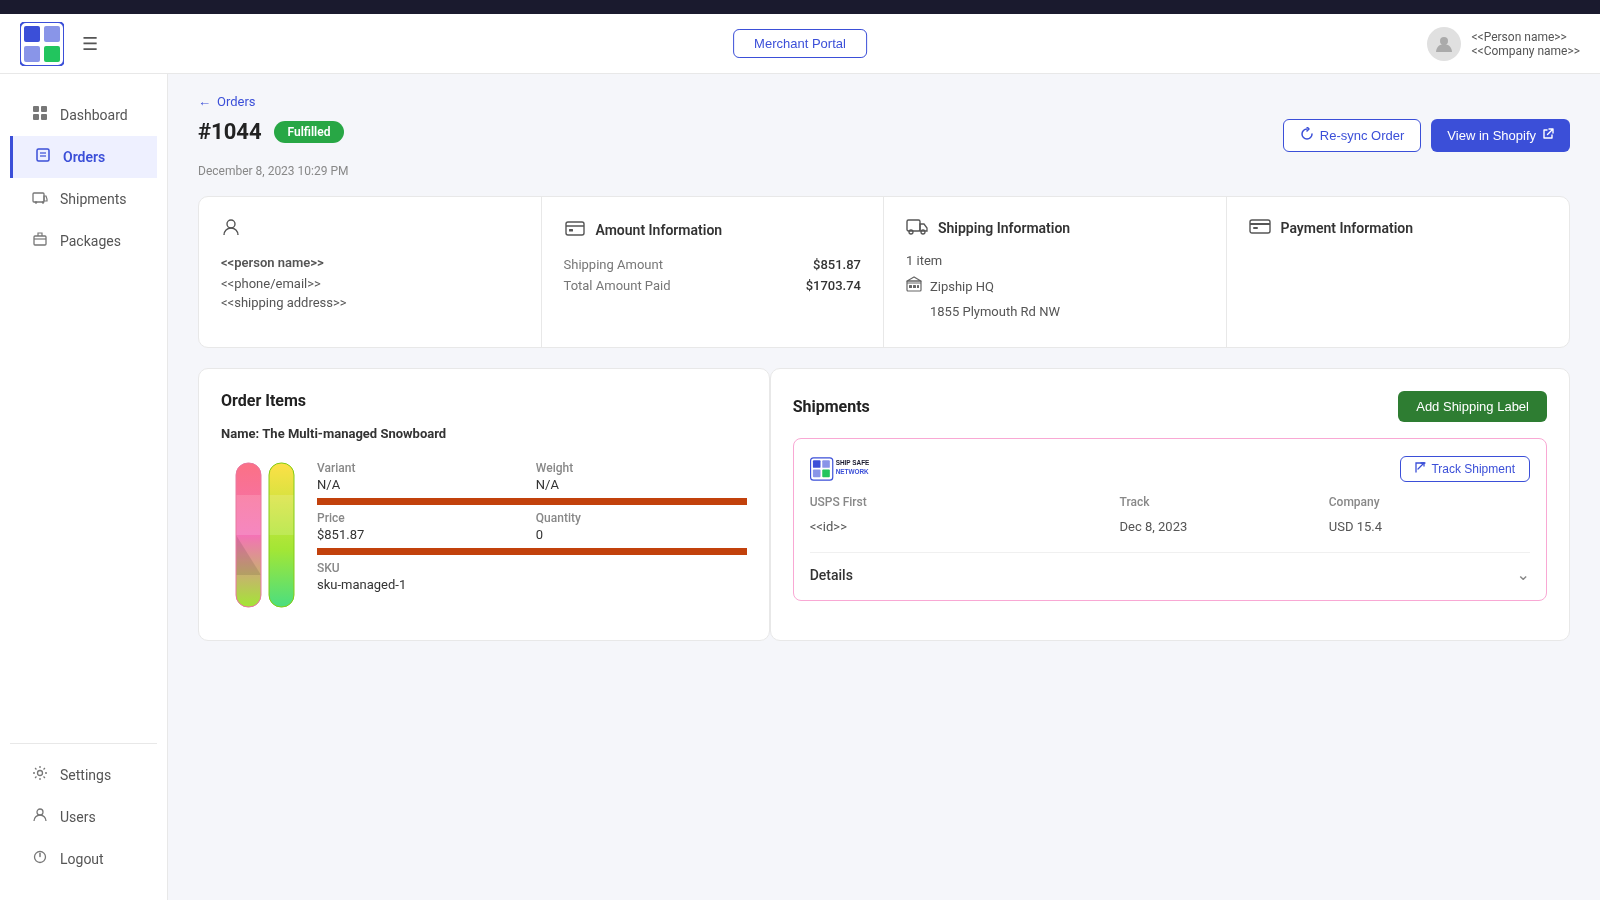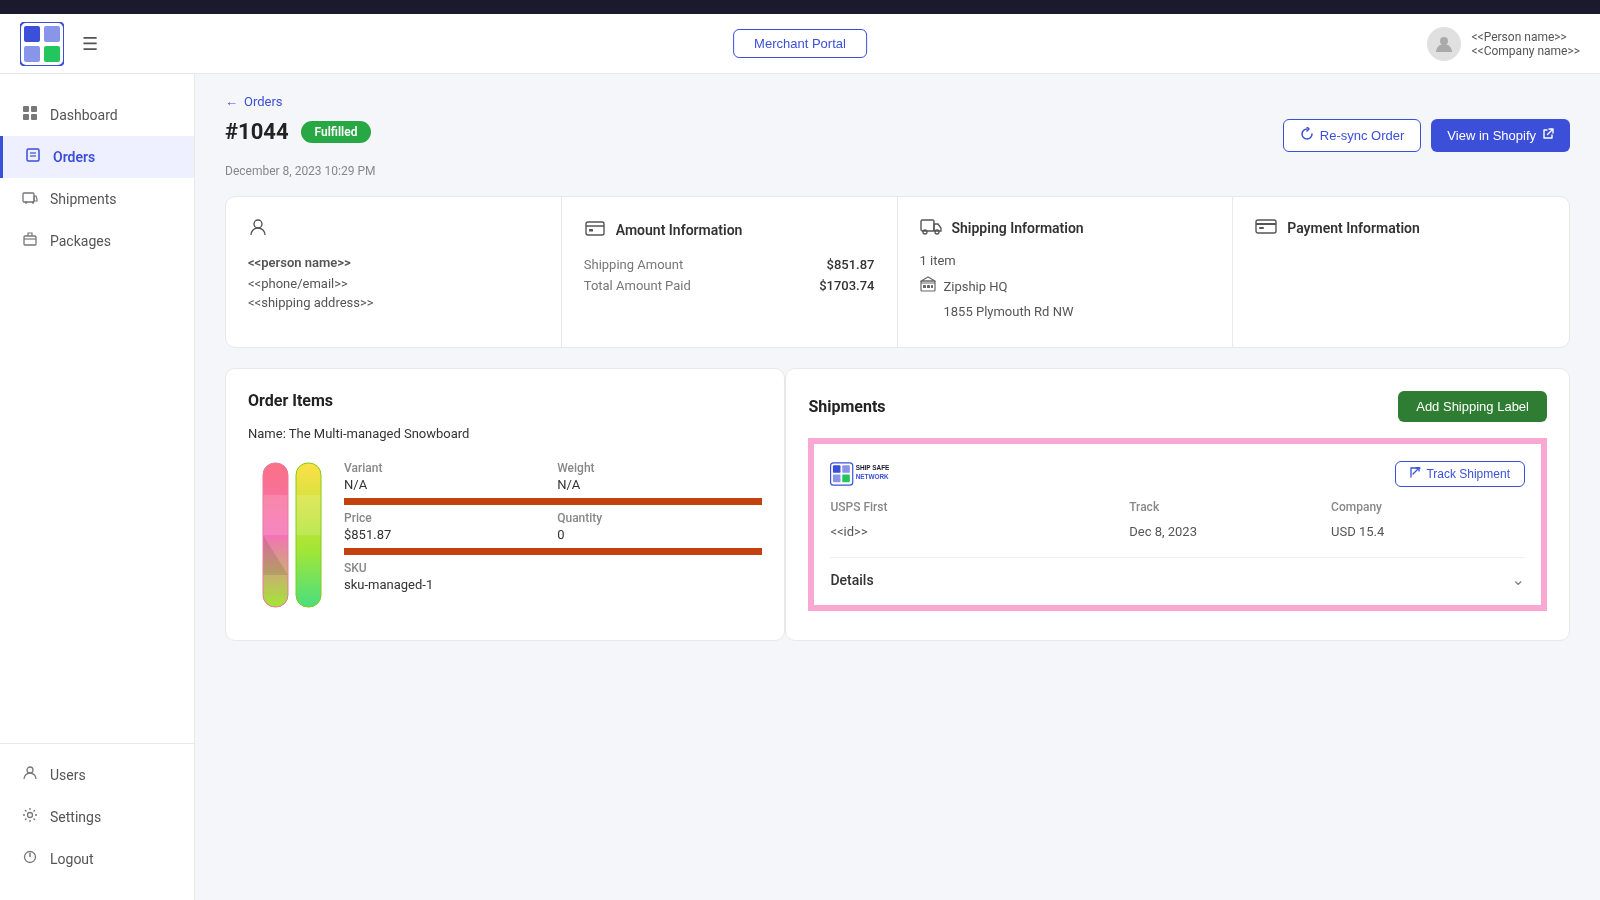--- a/index.html
+++ b/index.html
@@ -72,26 +72,26 @@
     }
 
     
     .layout {
       display: flex;
       height: calc(900px - 74px);
     }
 
     
     .sidebar {
-      width: 195px;
+      width: 168px;
       background: #fff;
       border-right: 1px solid #e8e8e8;
       display: flex;
       flex-direction: column;
-      padding: 20px 0;
+      padding: 20px 10px;
       flex-shrink: 0;
     }
     .sidebar-main {
       flex: 1;
     }
     .sidebar-item {
       display: flex;
       align-items: center;
       gap: 10px;
       padding: 11px 20px;
@@ -268,21 +268,21 @@
       font-size: 16px;
       font-weight: 700;
       color: #222;
       margin-bottom: 16px;
     }
     .item-name-row {
       font-size: 13px;
       color: #333;
       margin-bottom: 14px;
     }
-    .item-name-row span { font-weight: 400; }
+    .item-name-row span { font-weight: 700; }
     .item-details {
       display: flex;
       gap: 16px;
     }
     .product-image {
       width: 80px;
       flex-shrink: 0;
     }
     .snowboard-svg {
       width: 80px;
@@ -333,22 +333,22 @@
       background: #2e7d32;
       color: #fff;
       padding: 8px 18px;
       border-radius: 6px;
       font-size: 13px;
       cursor: pointer;
       border: none;
       font-weight: 500;
     }
     .shipment-item {
-      border: 6px solid #f9a8d4;
-      border-radius: 0;
+      border: 1px solid #f9a8d4;
+      border-radius: 8px;
       padding: 16px;
     }
     .shipment-item-header {
       display: flex;
       align-items: center;
       justify-content: space-between;
       margin-bottom: 12px;
     }
     .shipment-logo {
       display: flex;
@@ -492,35 +492,35 @@
         </span>
         <span>Packages</span>
       </div>
 
     </div>
 
     <div class="sidebar-bottom">
       <div class="sidebar-item">
         <span class="sidebar-icon">
           <svg width="16" height="16" viewBox="0 0 16 16" fill="none">
+            <circle cx="8" cy="8" r="2.5" stroke="#777" stroke-width="1.3" fill="none"></circle>
+            <path d="M8 1v2M8 13v2M1 8h2M13 8h2M3.05 3.05l1.41 1.41M11.54 11.54l1.41 1.41M3.05 12.95l1.41-1.41M11.54 4.46l1.41-1.41" stroke="#777" stroke-width="1.3"></path>
+          </svg>
+        </span>
+        <span>Settings</span>
+      </div>
+
+      <div class="sidebar-item">
+        <span class="sidebar-icon">
+          <svg width="16" height="16" viewBox="0 0 16 16" fill="none">
             <circle cx="8" cy="5" r="3" stroke="#777" stroke-width="1.3" fill="none"></circle>
             <path d="M2 14c0-3.314 2.686-6 6-6s6 2.686 6 6" stroke="#777" stroke-width="1.3" fill="none"></path>
           </svg>
         </span>
         <span>Users</span>
-      </div>
-
-      <div class="sidebar-item">
-        <span class="sidebar-icon">
-          <svg width="16" height="16" viewBox="0 0 16 16" fill="none">
-            <circle cx="8" cy="8" r="2.5" stroke="#777" stroke-width="1.3" fill="none"></circle>
-            <path d="M8 1v2M8 13v2M1 8h2M13 8h2M3.05 3.05l1.41 1.41M11.54 11.54l1.41 1.41M3.05 12.95l1.41-1.41M11.54 4.46l1.41-1.41" stroke="#777" stroke-width="1.3"></path>
-          </svg>
-        </span>
-        <span>Settings</span>
       </div>
 
       <div class="sidebar-item">
         <span class="sidebar-icon">
           <svg width="16" height="16" viewBox="0 0 16 16" fill="none">
             <circle cx="8" cy="8" r="5.5" stroke="#777" stroke-width="1.3" fill="none"></circle>
             <path d="M8 4.5v3" stroke="#777" stroke-width="1.5" stroke-linecap="round"></path>
           </svg>
         </span>
         <span>Logout</span>

